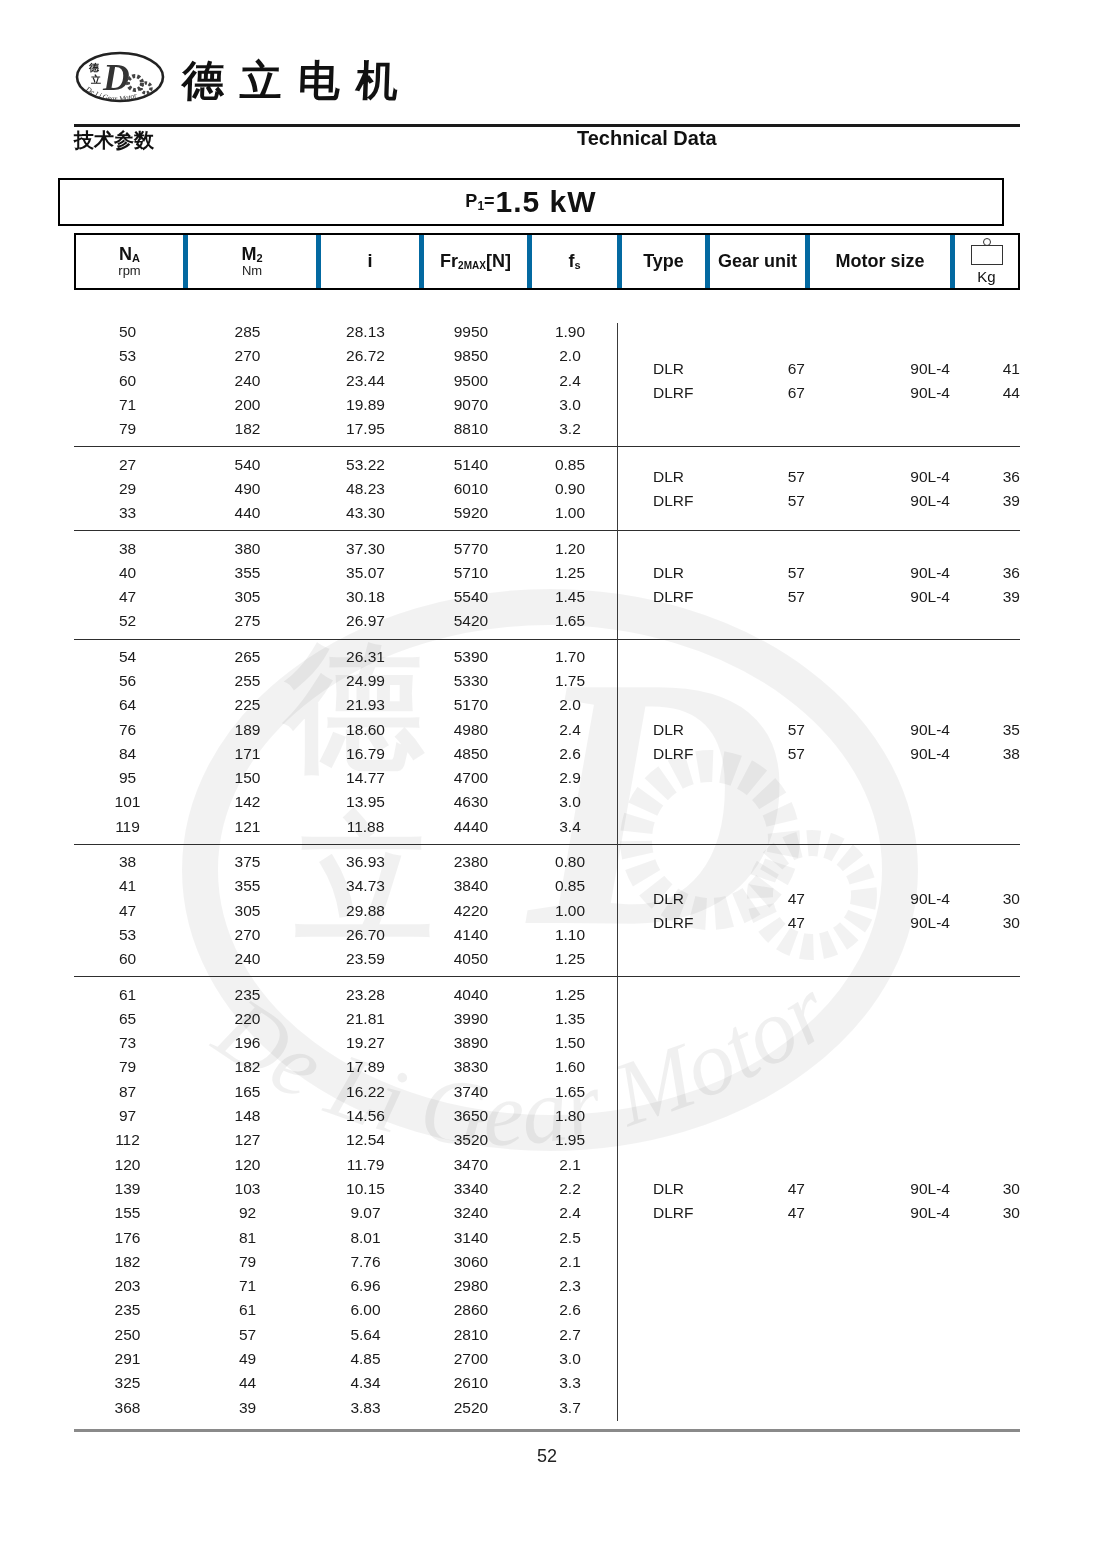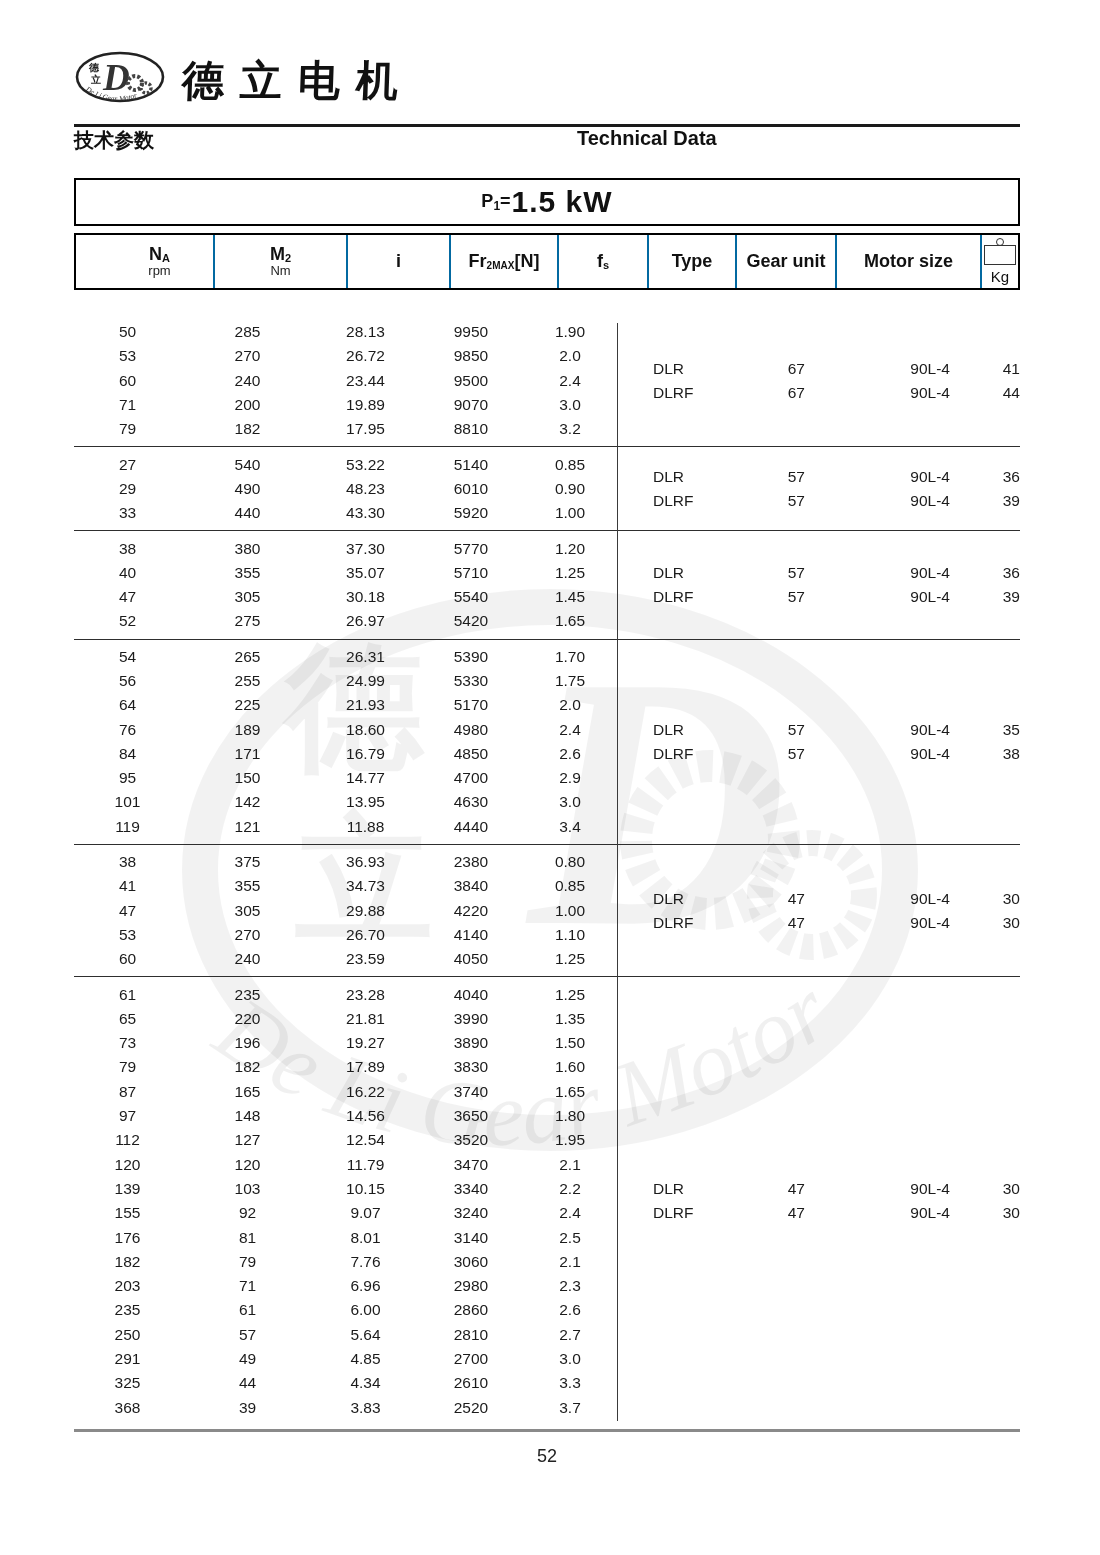--- a/index.html
+++ b/index.html
@@ -13,35 +13,35 @@
     font-family:"Liberation Serif", serif; font-weight:bold; font-size:42px;
     letter-spacing:16px; color:#111; transform:skewX(-2deg); white-space:nowrap;
   }
   .top-rule{position:absolute; top:124px; left:74px; width:946px; height:3px; background:#1a1a1a;}
   
   .section-titles{position:absolute; top:127px; left:74px; width:946px; height:26px;}
   .title-cn{position:absolute; left:0; top:0; font-size:20px; font-weight:bold; color:#111;}
   .title-en{position:absolute; left:503px; top:0; font-size:20px; font-weight:bold; color:#111;}
   
   .power-box{
-    position:absolute; top:178px; left:74px; width:946px; height:48px;
+    position:absolute; top:178px; left:58px; width:946px; height:48px;
     border:2px solid #000; box-sizing:border-box;
     display:flex; align-items:center; justify-content:center;
   }
   .p-small{font-size:18px; font-weight:bold; color:#111;}
   .p-small sub{font-size:12px; font-weight:bold; vertical-align:-3px;}
   .p-big{font-size:30px; font-weight:bold; color:#111; letter-spacing:1px; margin-left:1px;}
   
   .thead{
     position:absolute; top:233px; left:74px; width:946px; height:57px;
     border:2px solid #000; box-sizing:border-box;
-    display:grid; grid-template-columns:107px 133px 103px 108px 90px 88px 100px 145px 1fr;padding-left:30px;
+    display:grid; grid-template-columns:107px 133px 103px 108px 90px 88px 100px 145px 1fr;
   }
   .th{
-    border-left:2px solid #0369a1; box-sizing:border-box;
+    border-left:5px solid #0369a1; box-sizing:border-box;
     display:flex; flex-direction:column; align-items:center; justify-content:center;
     line-height:1.12;
   }
   .th:first-child{border-left:none;}
   .th-main{font-size:18px; font-weight:bold; color:#111; white-space:nowrap;}
   .th-sub{font-size:11px; font-weight:bold; vertical-align:-2px;}
   .th-unit{font-size:13px; color:#222;}
   .kg-cell{gap:3px;}
   .weight-icon{display:flex; flex-direction:column; align-items:center;}
   .weight-knob{width:6px; height:6px; border:1.2px solid #333; border-radius:50%; background:#fff; margin-bottom:-1px;}

